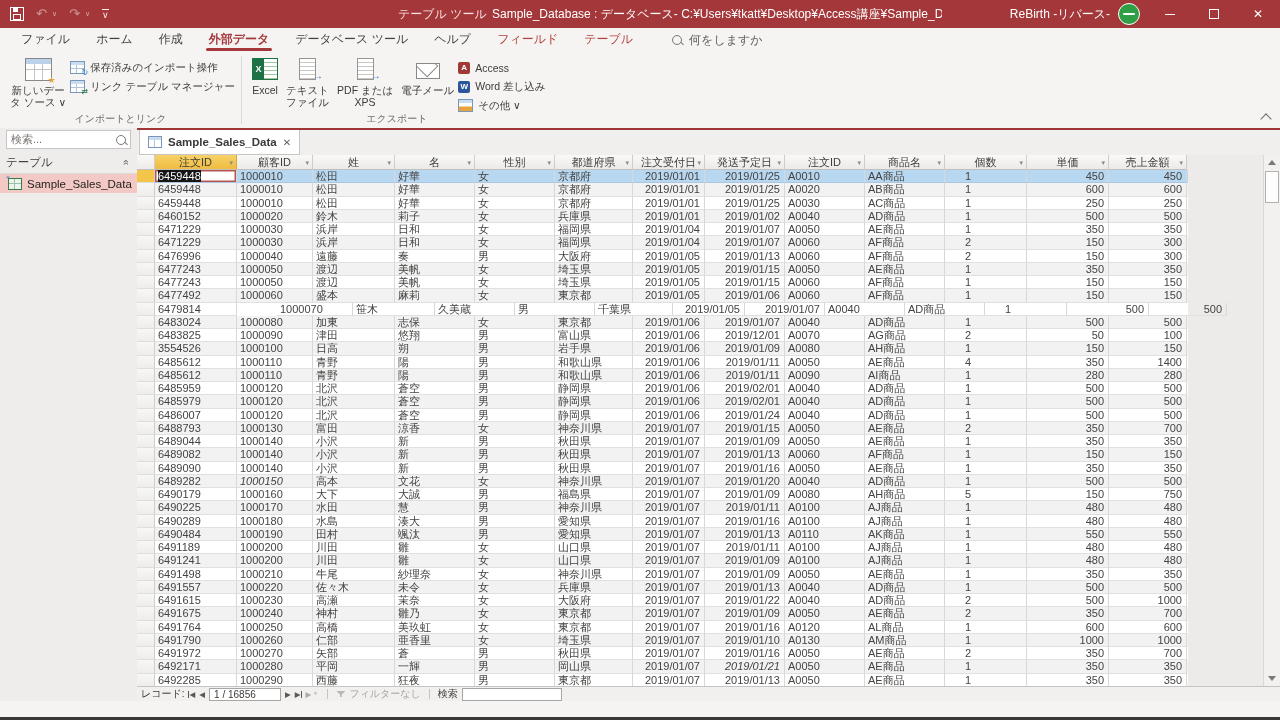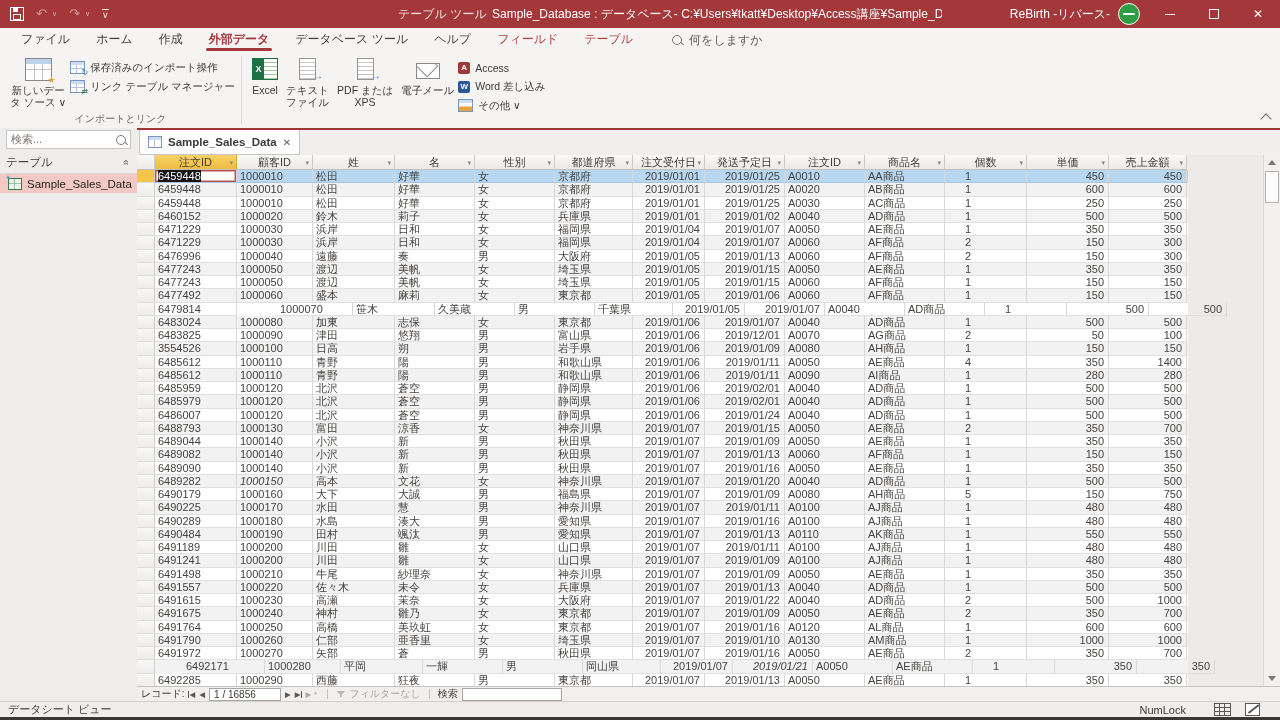--- a/index.html
+++ b/index.html
@@ -233,20 +233,21 @@
         </div>
         <div class="smallbtn">
           <span class="sqico" style="background:#2B579A">W</span>
           <span>Word 差し込み</span>
         </div>
         <div class="smallbtn">
           <span class="mini orange"></span>
           <span>その他 ∨</span>
         </div>
       </div>
+      <span class="glabel">エクスポート</span>
     </div>
     <span class="ribcollapse"></span>
   </div>
 
   <div class="navpane">
     <div class="np-search">
       <span>検索...</span>
       <span class="mag"></span>
     </div>
     <div class="np-section">
@@ -911,21 +912,21 @@
             <div class="dcell aright" style="width: 72px;">2019/01/07</div>
             <div class="dcell aright" style="width: 80px;">2019/01/16</div>
             <div class="dcell aleft" style="width: 80px;">A0050</div>
             <div class="dcell aleft" style="width: 80px;">AE商品</div>
             <div class="dcell aright" style="width: 82px; padding-right: 55px;">2</div>
             <div class="dcell aright" style="width: 82px;">350</div>
             <div class="dcell aright" style="width: 78px;">700</div>
           </div>
           <div class="drow alt">
             <div class="rowsel"></div>
-            <div class="dcell aleft" style="width: 82px; margin-left: 28px;">6492171</div>
+            <div class="dcell aleft" style="width: 82px;">6492171</div>
             <div class="dcell aleft" style="width: 76px;">1000280</div>
             <div class="dcell aleft" style="width: 82px;">平岡</div>
             <div class="dcell aleft" style="width: 80px;">一輝</div>
             <div class="dcell aleft" style="width: 80px;">男</div>
             <div class="dcell aleft" style="width: 78px;">岡山県</div>
             <div class="dcell aright" style="width: 72px;">2019/01/07</div>
             <div class="dcell aright" style="width: 80px; font-style: italic;">2019/01/21</div>
             <div class="dcell aleft" style="width: 80px;">A0050</div>
             <div class="dcell aleft" style="width: 80px;">AE商品</div>
             <div class="dcell aright" style="width: 82px; padding-right: 55px;">1</div>
@@ -969,24 +970,14 @@
       <span class="rnbtn dis">▶<span style="font-size:8px">＊</span></span>
       <span class="rnsep"></span>
       <span class="funnel"></span>
       <span class="rnfilter">フィルターなし</span>
       <span class="rnsep"></span>
       <span>検索</span>
       <input class="rninput" style="">
     </div>
   </div>
 
-  <div class="statusbar">
-    <span>データシート ビュー</span>
-    <div class="sbright">
-      <span>NumLock</span>
-      <div class="sbicons">
-        <span class="gridico"></span>
-        <span class="designico"></span>
-      </div>
-    </div>
-  </div>
   <div class="bottomstrip"></div>
 </div>
 
 </body></html>

